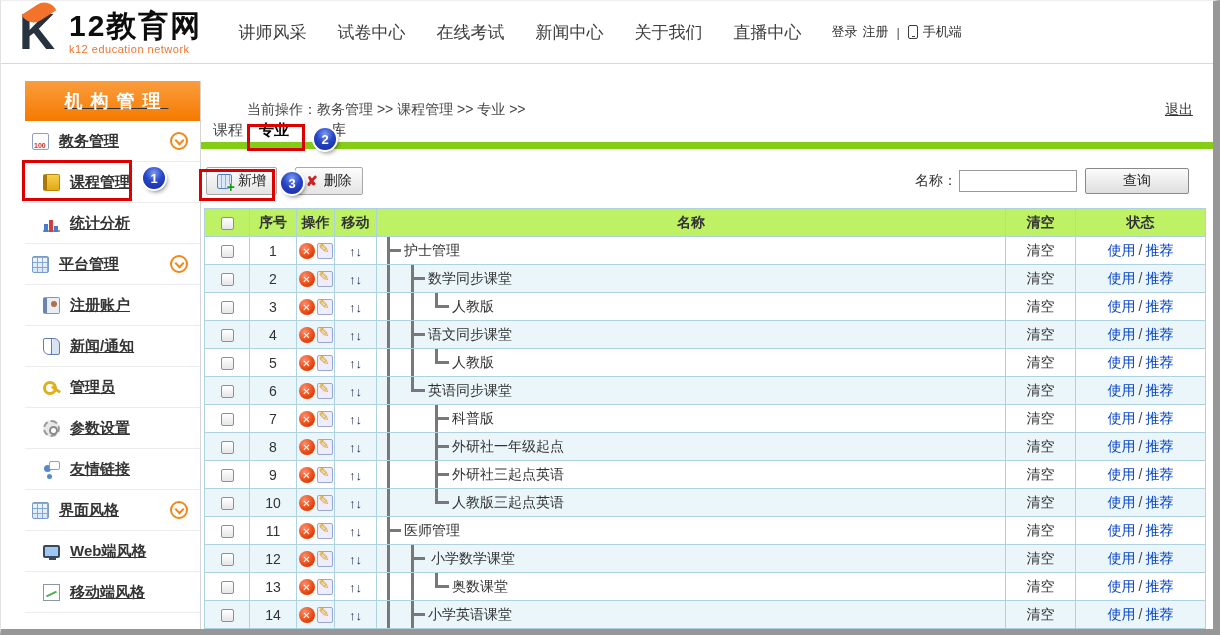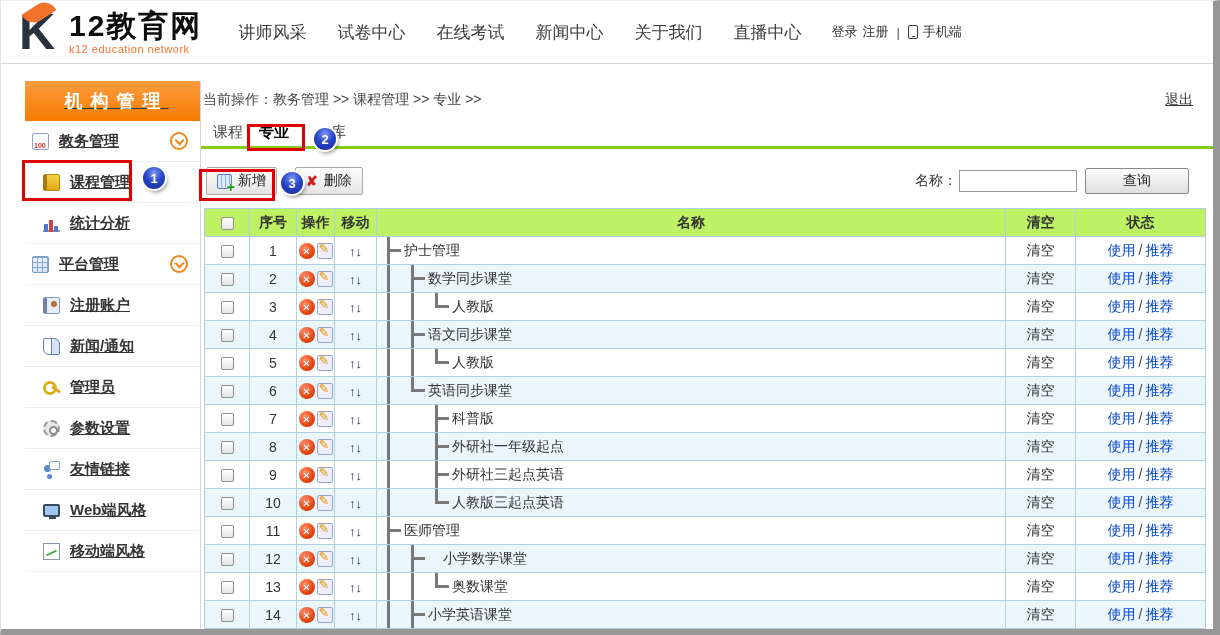--- a/index.html
+++ b/index.html
@@ -70,23 +70,23 @@
   .key-icon::after { content:""; position:absolute; left:8px; top:9px; width:10px; height:3px; background:#dfae1c; transform:rotate(35deg); }
   .person-link-icon::before { content:""; position:absolute; left:1px; top:4px; width:7px; height:7px; border-radius:50%; background:#5588cc; box-shadow:2px 8px 0 -1px #5588cc; }
   .person-link-icon::after { content:""; position:absolute; right:0; top:0; width:9px; height:7px; background:#fff; border:1px solid #88a0c0; border-radius:2px; }
   .monitor-icon { border:2px solid #3a4a5a; background:#9ec8f0; height:13px; margin-top:1px; border-radius:2px; }
   .monitor-icon::after { content:""; position:absolute; left:4px; bottom:-4px; width:7px; height:2px; background:#3a4a5a; box-shadow:-2px 2px 0 2px #fff0; }
   .chart-line-icon { border:1px solid #8898a8; background:#fff; }
   .chart-line-icon::after { content:""; position:absolute; left:2px; top:8px; width:11px; height:2px; background:#4caf50; transform:rotate(-25deg); }
 
   
   .main { flex:1; border-left:1px solid #d5d5d5; display:flex; flex-direction:column; background:#fff; }
-  .crumb-row { height:38px; display:flex; align-items:center; justify-content:space-between; padding:0 20px 0 2px; font-size:14px; color:#454545; }
+  .crumb-row { height:38px; display:flex; align-items:flex-end; justify-content:space-between; padding:0 20px 0 16px; font-size:14px; color:#454545;margin-left:30px; }
   .logout { color:#333; text-decoration:underline; cursor:pointer; }
-  .tabs-row { height:30px; display:flex; align-items:center; padding-left:4px; border-bottom:3px solid #84cc16; font-size:15px; color:#444; }
+  .tabs-row { height:30px; display:flex; align-items:center; padding-left:4px; border-bottom:7px solid #84cc16; font-size:15px; color:#444; }
   .tab { padding:5px 8px; cursor:pointer; white-space:nowrap; }
   .tab.active { font-weight:bold; color:#000; }
   .tab:nth-child(3) { margin-left:26px; }
   .toolbar-row { height:58px; display:flex; align-items:center; padding:8px 24px 0 5px; }
   .btn { height:28px; border:1px solid #a8a8a8; background:linear-gradient(#fdfdfd,#e4e4e4); border-radius:2px;
          display:inline-flex; align-items:center; gap:6px; padding:0 10px; font-size:14px; color:#222; cursor:pointer; }
   .btn-del { margin-left:18px; }
   .add-icon { width:15px; height:15px; position:relative; border:1px solid #5580c0; border-radius:2px;
         background-image:repeating-linear-gradient(90deg,#dce9fa 0 3px,#8fb4e8 3px 4px),linear-gradient(#6f9ad8,#6f9ad8);
         background-size:100% 100%,100% 4px; background-repeat:no-repeat,no-repeat; background-position:0 0,0 0; }
@@ -200,20 +200,25 @@
               <span>管理员</span>
             </div>
             <div class="side-item l1">
               <span class="sic gear-icon"></span>
               <span>参数设置</span>
             </div>
             <div class="side-item l1">
               <span class="sic person-link-icon"></span>
               <span>友情链接</span>
             </div>
+            <div class="side-item l0">
+              <span class="sic grid-icon"></span>
+              <span>界面风格</span>
+              <span class="chev"></span>
+            </div>
             <div class="side-item l1">
               <span class="sic monitor-icon"></span>
               <span>Web端风格</span>
             </div>
             <div class="side-item l1">
               <span class="sic chart-line-icon"></span>
               <span>移动端风格</span>
             </div>
           </div>
       </div>
@@ -425,21 +430,21 @@
             </tr>
             <tr>
               <td class="c"><span class="cb"></span></td>
               <td class="c">12</td>
               <td class="c ops-cell"><span class="row-del">✕</span><span class="row-edit"></span></td>
               <td class="c"><span class="mv">↑</span><span class="mv">↓</span></td>
               <td class="name-cell">
                 <span class="vfull" style="left: 10px;"></span>
                 <span class="vfull" style="left: 34px;"></span>
                 <span class="tick" style="left: 36px;"></span>
-                <span class="nm" style="left: 66px;">小学数学课堂</span>
+                <span class="nm" style="left: 54px;">小学数学课堂</span>
               </td>
               <td class="c"><span class="clear-link">清空</span></td>
               <td class="c"><span class="st-link">使用</span><span class="st-sep">/</span><span class="st-link">推荐</span></td>
             </tr>
             <tr>
               <td class="c"><span class="cb"></span></td>
               <td class="c">13</td>
               <td class="c ops-cell"><span class="row-del">✕</span><span class="row-edit"></span></td>
               <td class="c"><span class="mv">↑</span><span class="mv">↓</span></td>
               <td class="name-cell">

